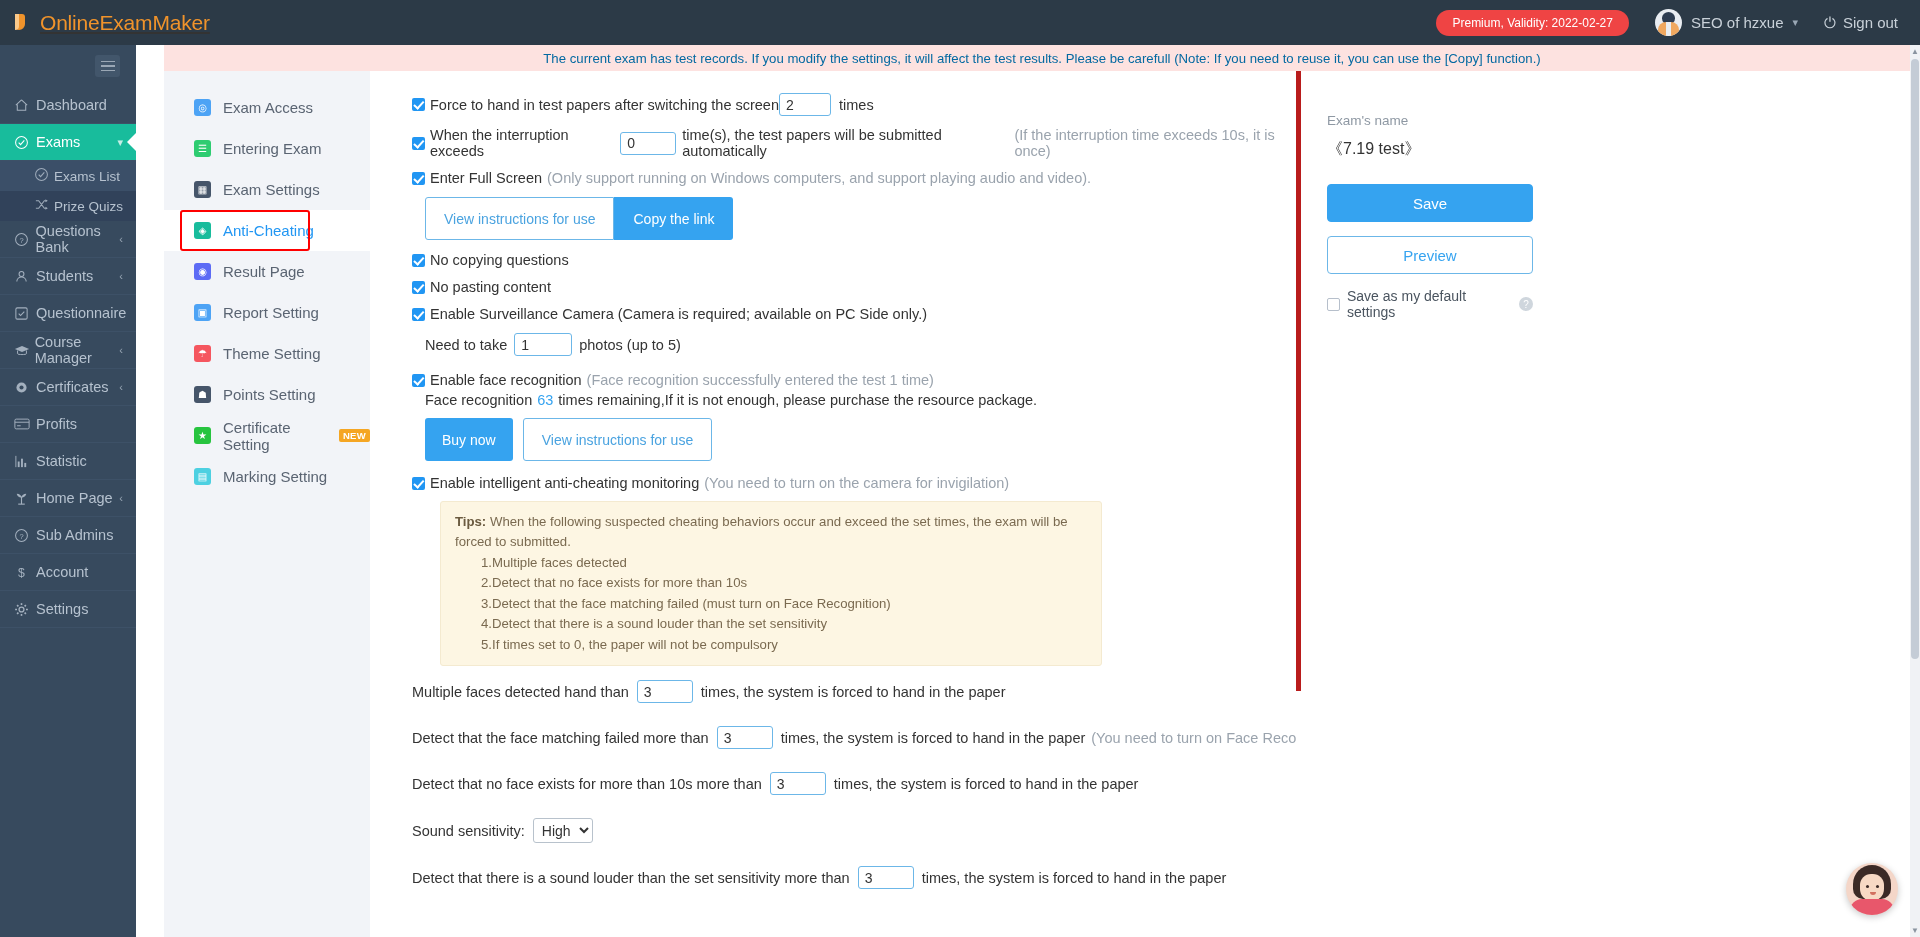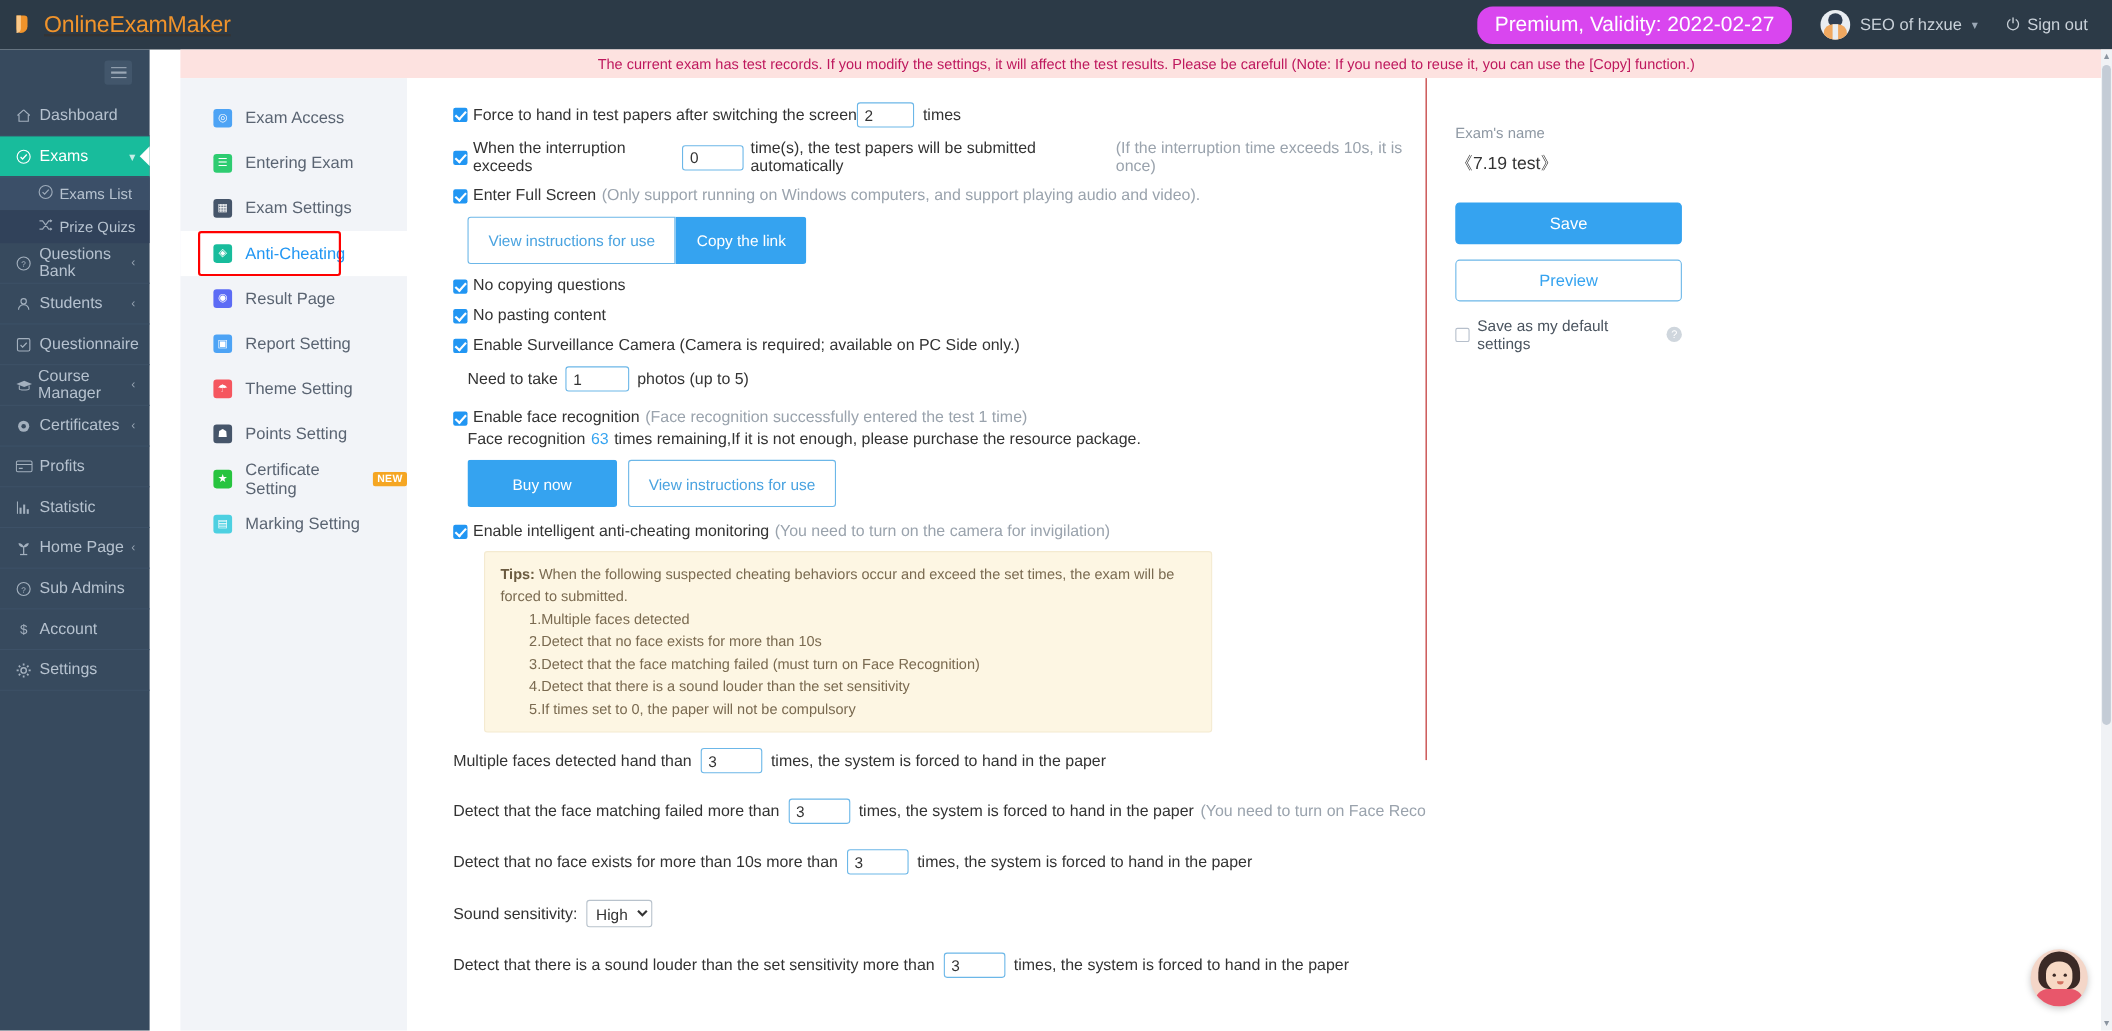--- a/index.html
+++ b/index.html
@@ -23,22 +23,22 @@
   .logo-wrap { width:200px; display:flex; align-items:center; padding-left:10px;text-decoration:underline; }
   .logo-mark {
     width:26px; height:26px; position:relative; margin-right:4px;
   }
   .logo-mark svg { display:block; }
   .logo-text { color:#f0932b; font-size:21px; font-weight:500; letter-spacing:-0.2px; }
   .topbar-right {
     margin-left:auto; display:flex; align-items:center; gap:26px; padding-right:22px;
   }
   .premium-badge {
-    background:#d946ef; color:#fff; border-radius:14px;
-    padding:6px 16px; font-size:19px; white-space:nowrap;
+    background:#ef4444; color:#fff; border-radius:14px;
+    padding:6px 16px; font-size:12px; white-space:nowrap;
   }
   .user-box { display:flex; align-items:center; gap:9px; color:#c9d1d9; font-size:15px; }
   .avatar {
     width:27px; height:27px; border-radius:50%;
     background:#e9edf2; overflow:hidden; position:relative; flex:none;
   }
   .avatar .head { position:absolute; left:7px; top:3px; width:13px; height:12px; border-radius:50% 50% 45% 45%; background:#2e3d52; }
   .avatar .body { position:absolute; left:3px; top:13px; width:21px; height:15px; border-radius:8px 8px 0 0; background:#f0a860; }
   .avatar .collar { position:absolute; left:11px; top:13px; width:5px; height:15px; background:#e9edf2; }
   .caret-down { font-size:11px; color:#9aa7b5; }
@@ -77,21 +77,21 @@
     color:#b6c2cf; font-size:13.5px;
   }
   .subnav-item.current { background:#3b4f68; }
   .subnav-item .ico { width:20px; font-size:13px; opacity:.8; }
 
   
   .warning-banner {
     position:absolute; top:45px; left:164px; width:1756px; height:26px;
     background:#fde2e0;
     display:flex; align-items:center; justify-content:center;
-    color:#be185d; font-size:13.2px;
+    color:#0369a1; font-size:13.2px;
   }
 
   
   .secondary-panel {
     position:absolute; top:71px; left:164px; width:206px; height:866px;
     background:#f2f4f8;
     padding-top:16px;
   }
   .sec-item {
     display:flex; align-items:center; height:41px; padding-left:30px;
@@ -162,21 +162,21 @@
   .field-row span { white-space:nowrap; }
   .field-row input, .field-row select { margin:0 8px; }
   select.sel {
     border:1px solid #b8c2cc; border-radius:3px; height:25px; width:60px;
     font-family:inherit; font-size:14px; color:#333; background:#fff; padding:0 4px;
   }
 
   
   .right-panel {
     position:absolute; top:71px; left:1296px; width:624px; height:620px;
-    background:#fff; border-left:1px solid #b91c1c;
+    background:#fff; border-left:5px solid #b91c1c;
     padding:42px 0 0 0;
   }
   .rp-inner { width:206px; margin-left:26px; }
   .rp-label { color:#8e98a3; font-size:13.5px; margin-bottom:11px; }
   .rp-examname { color:#333; font-size:16px; margin-bottom:24px; }
   .rp-btn {
     display:block; width:206px; height:38px; border-radius:4px;
     font-size:15px; text-align:center; line-height:38px; margin-bottom:14px;
     cursor:pointer; font-family:inherit;
   }
@@ -516,21 +516,21 @@
         <span class="muted" style="margin-left:5px">(Face recognition successfully entered the test 1 time)</span>
       </div>
 
       <div class="sub-line" style="margin-left:13px;margin-top:2px">
         <span>Face recognition</span>
         <span class="link-num" style="margin:0 5px">63</span>
         <span>times remaining,If it is not enough, please purchase the resource package.</span>
       </div>
 
       <div class="btn-row2">
-        <div class="btn btn-primary" style="padding:0 40px">Buy now</div>
+        <div class="btn btn-primary" style="padding:0 16px">Buy now</div>
         <div class="btn btn-outline">View instructions for use</div>
       </div>
 
       <div class="row" style="margin-bottom:4px">
         <span class="cb"></span>
         <span>Enable intelligent anti-cheating monitoring</span>
         <span class="muted" style="margin-left:5px">(You need to turn on the camera for invigilation)</span>
       </div>
 
       <div class="tips-box">

